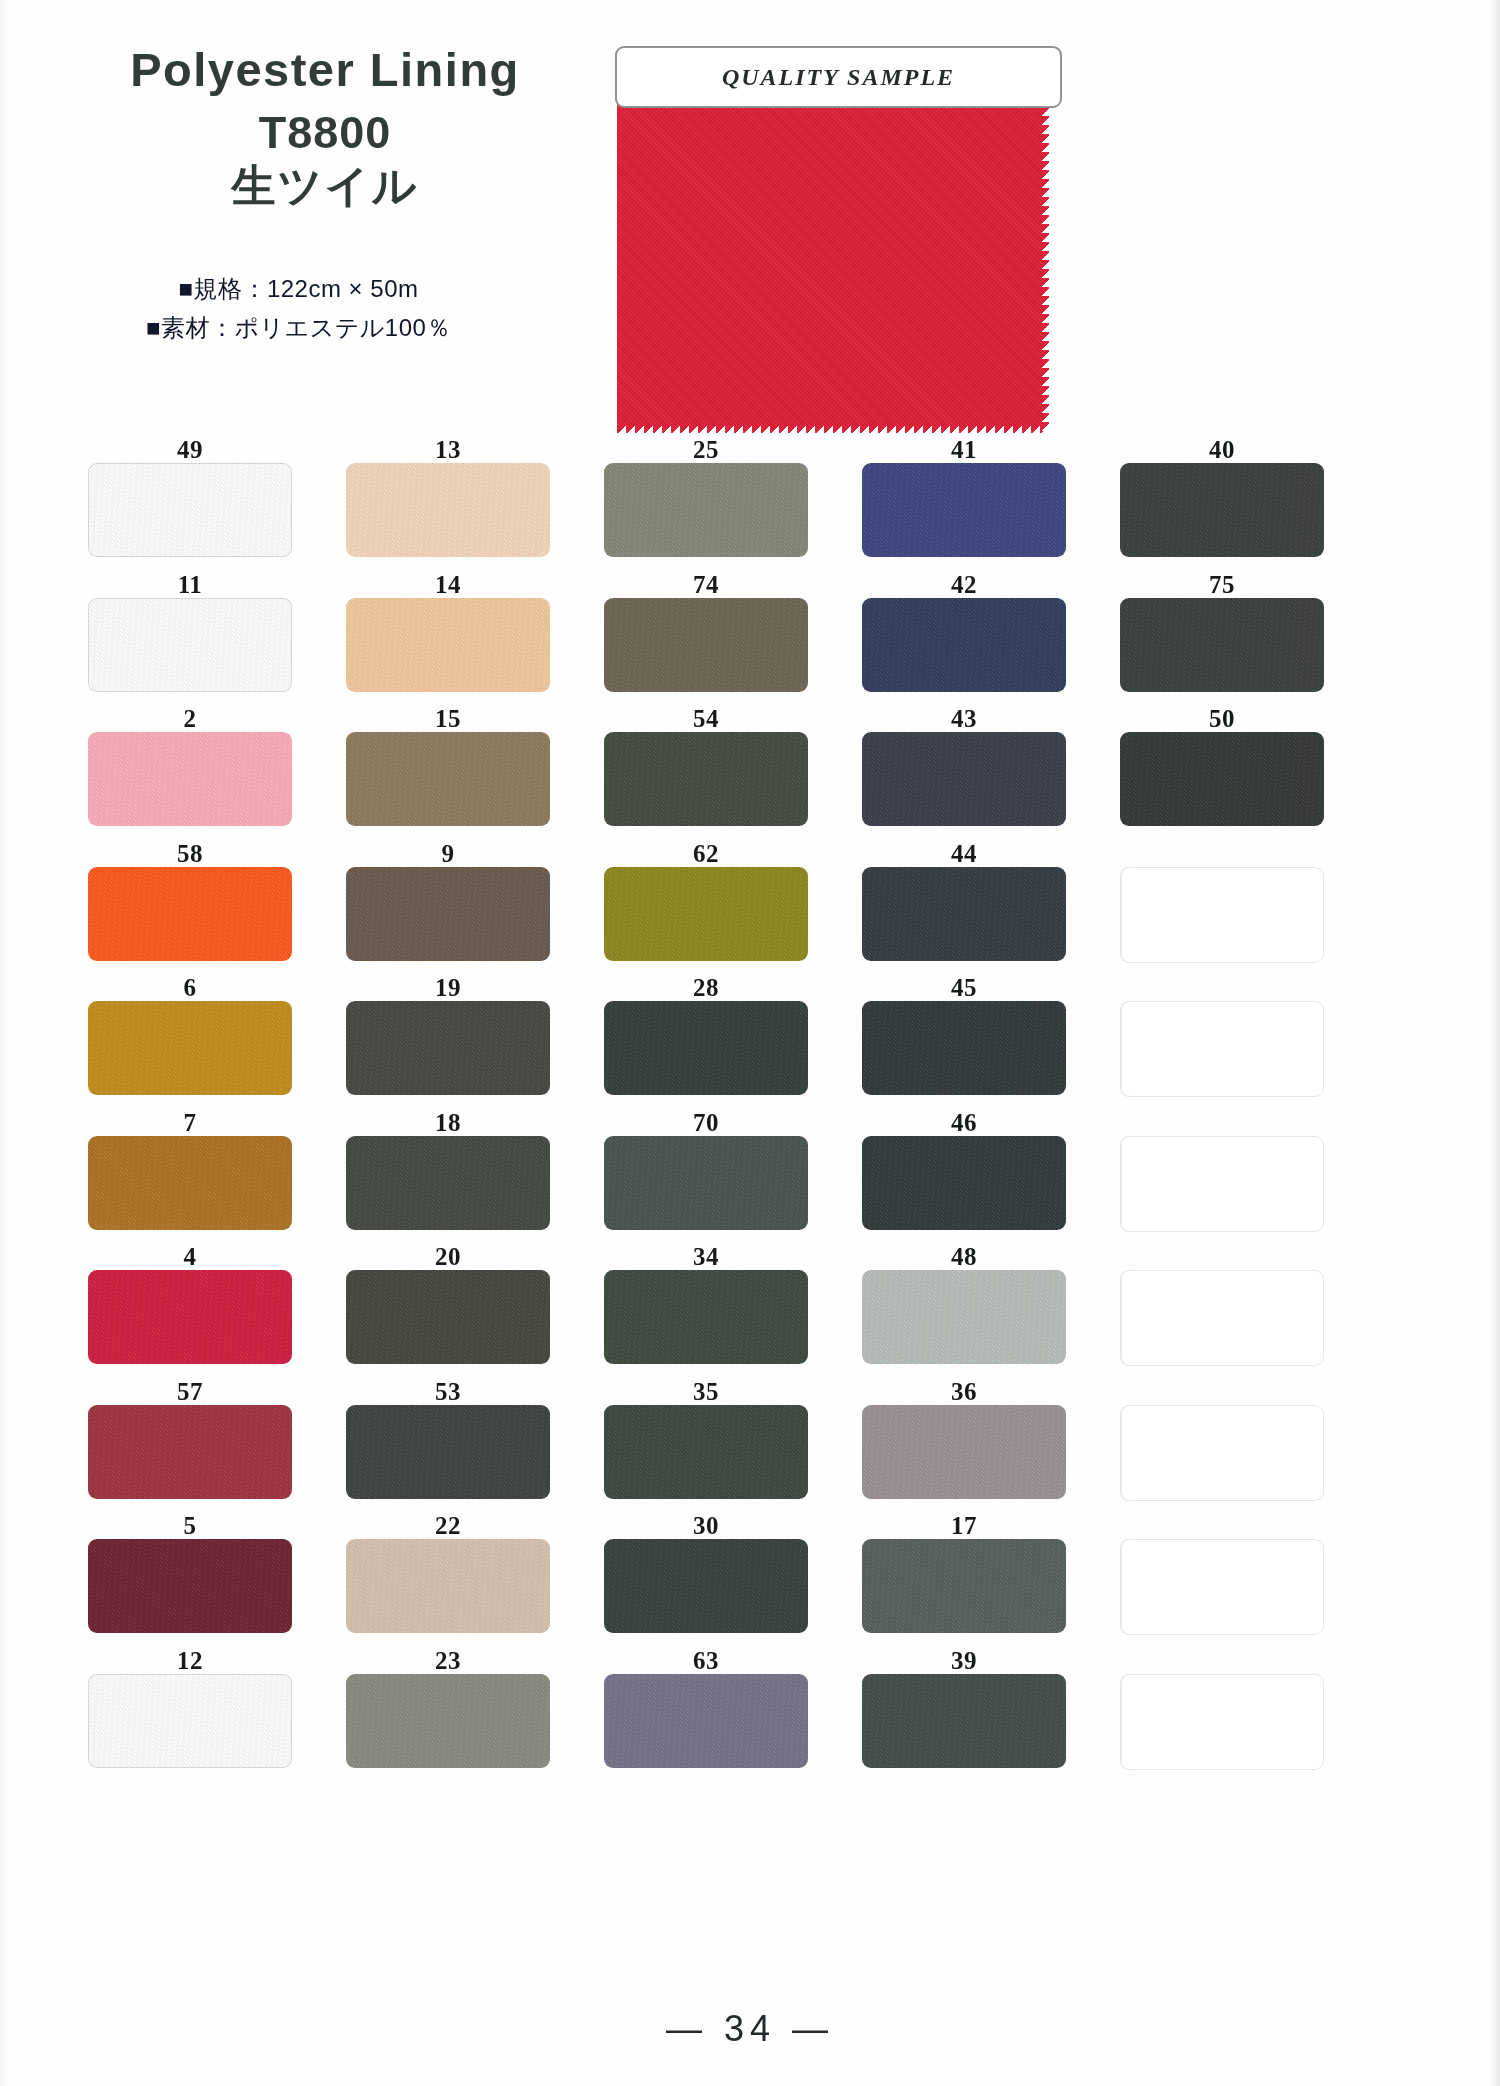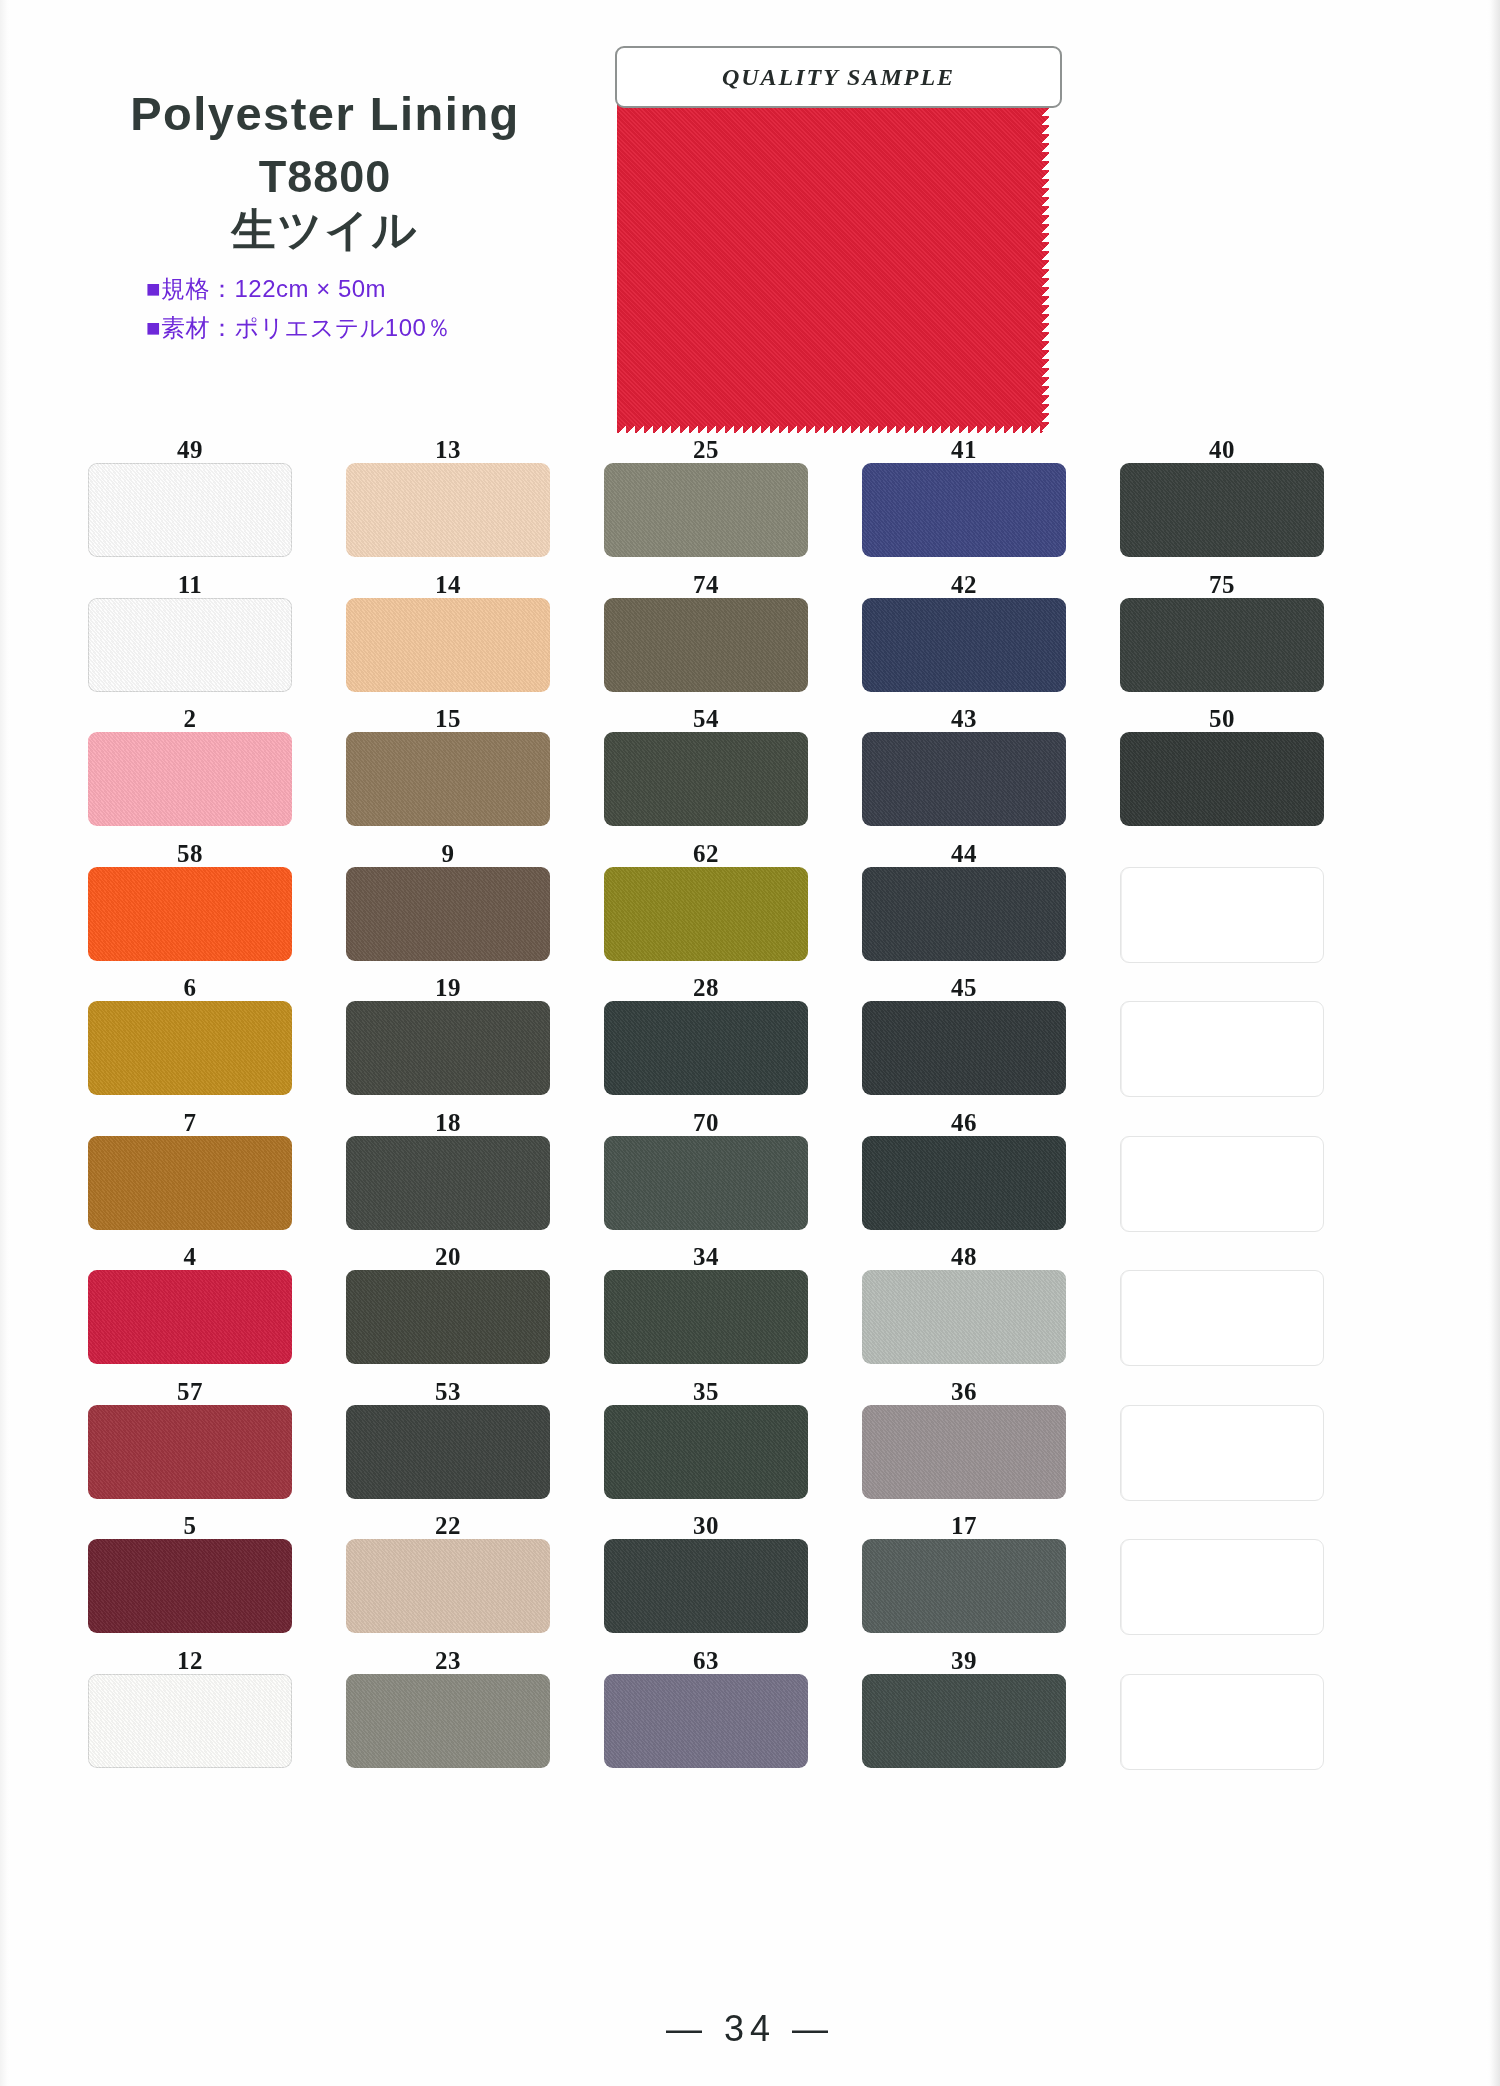--- a/index.html
+++ b/index.html
@@ -40,21 +40,20 @@
     opacity: .7;
   }
 
   
   .header-block {
     position: absolute;
     left: 90px;
     top: 44px;
     width: 470px;
     text-align: center;
-    margin-top: 44px;
   }
   .title-main {
     font-size: 47px;
     font-weight: bold;
     letter-spacing: 1.5px;
     color: #313b39;
     line-height: 1.1;
     white-space: nowrap;
   }
   .title-code {
@@ -72,24 +71,25 @@
     letter-spacing: 2px;
     margin-top: 4px;
     line-height: 1.15;
   }
 
   .spec-block {
     position: absolute;
     left: 146px;
     top: 270px;
     font-size: 24px;
-    color: #6d28d9;
+    color: #0f172a;
     line-height: 1.62;
     letter-spacing: .5px;
     white-space: nowrap;
+    text-align: center;
   }
   .spec-line { display: block; }
 
   
   .qs-tag {
     position: absolute;
     left: 615px;
     top: 46px;
     width: 447px;
     height: 62px;

